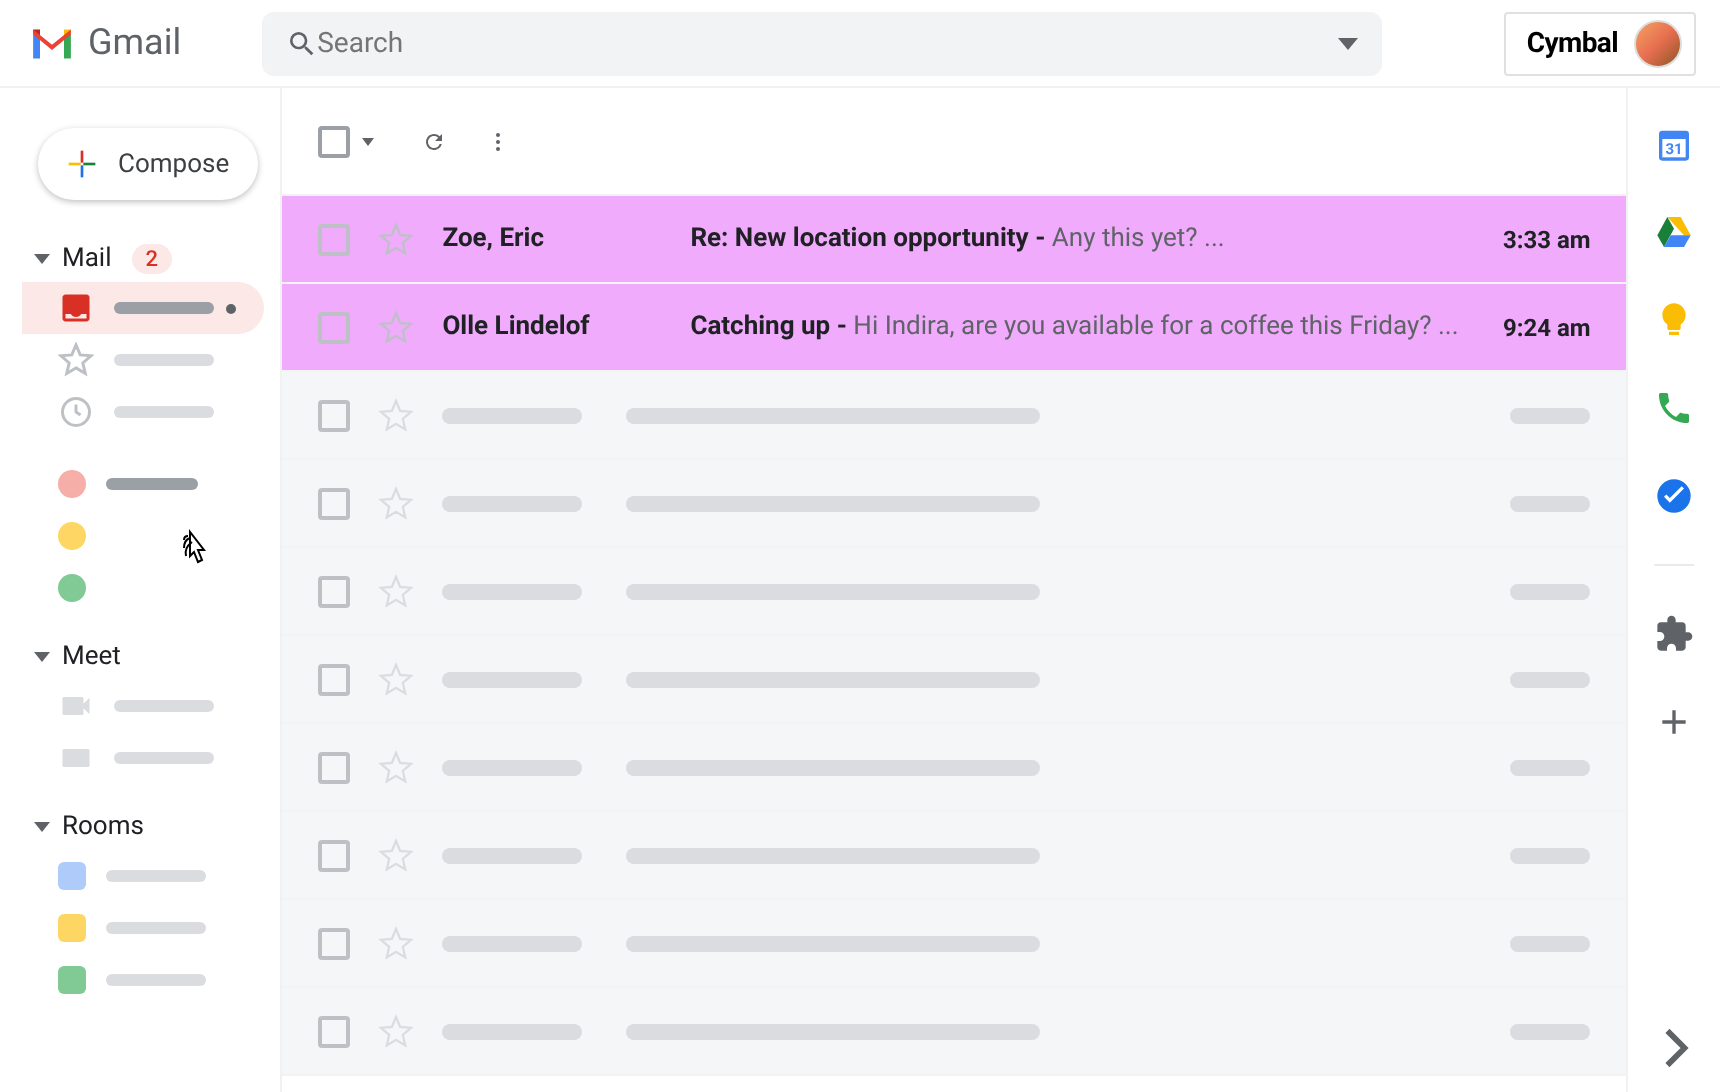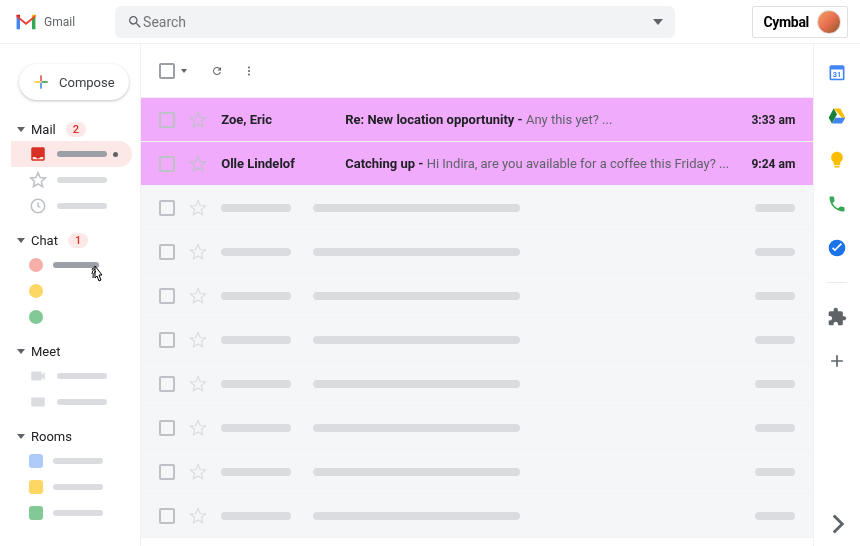--- a/index.html
+++ b/index.html
@@ -1,21 +1,21 @@
 <!DOCTYPE html>
 <html><head>
   <meta charset="utf-8">
   <style>
     * { box-sizing: border-box; margin: 0; padding: 0; font-family: 'Google Sans', Roboto, Arial, sans-serif; }
     body { width: 860px; height: 546px; overflow: hidden; background: #fff; position: relative; }
     
     
     .header { height: 44px; display: flex; align-items: center; padding: 0 12px; gap: 16px; border-bottom: 1px solid #f1f1f1; }
     .logo-wrap { display: flex; align-items: center; gap: 6px; margin-left: 2px; }
-    .logo-text { font-size: 12px; color: #5f6368; font-weight: 400; }
+    .logo-text { font-size: 18px; color: #5f6368; font-weight: 400; }
     .gmail-logo { width: 24px; height: 18px; }
     .search-box { flex: 1; max-width: 560px; height: 32px; background: #f1f3f4; border-radius: 6px; display: flex; align-items: center; padding: 0 12px; margin-left: 24px; }
     .search-box input { background: transparent; border: none; outline: none; font-size: 14px; color: #5f6368; flex: 1; }
     .search-dropdown { color: #5f6368; }
     .org-chip { display: flex; align-items: center; gap: 8px; border: 1px solid #e0e0e0; border-radius: 2px; padding: 3px 6px 3px 10px; margin-left: auto; text-align: center; }
     .org-name { font-weight: 700; font-size: 14px; letter-spacing: -0.3px; }
     .avatar { width: 24px; height: 24px; border-radius: 50%; background: linear-gradient(135deg, #f4a261 0%, #e76f51 50%, #8d5524 100%); border: 1px solid #ddd; }
     
     
     .body-row { display: flex; height: calc(100% - 44px); margin-left: 11px; }
@@ -137,25 +137,20 @@
       <div class="sb-item">
         <svg class="sb-icon" viewBox="0 0 24 24">
             <circle cx="12" cy="12" r="9" fill="none" stroke="#bdc1c6" stroke-width="2"></circle>
             <path d="M12 7v5l3 2" stroke="#bdc1c6" stroke-width="2" fill="none"></path>
           </svg>
         <div class="sb-ph"></div>
       </div>
     </div>
     
     <div class="section">
-      <div class="section-head">
-        <span class="caret"></span>
-        <span>Chat</span>
-        <span class="badge">1</span>
-      </div>
       <div class="sb-item">
         <div class="chat-dot" style="background:#f6aea9"></div>
         <div class="sb-ph dark" style="max-width:46px"></div>
       </div>
       <div class="sb-item">
         <div class="chat-dot" style="background:#fdd663"></div>
         <div style="display:flex;flex-direction:column;gap:4px;flex:1">
           <div class="sb-ph" style="max-width:58px"></div>
           <div class="sb-ph" style="max-width:40px;height:4px"></div>
         </div>

